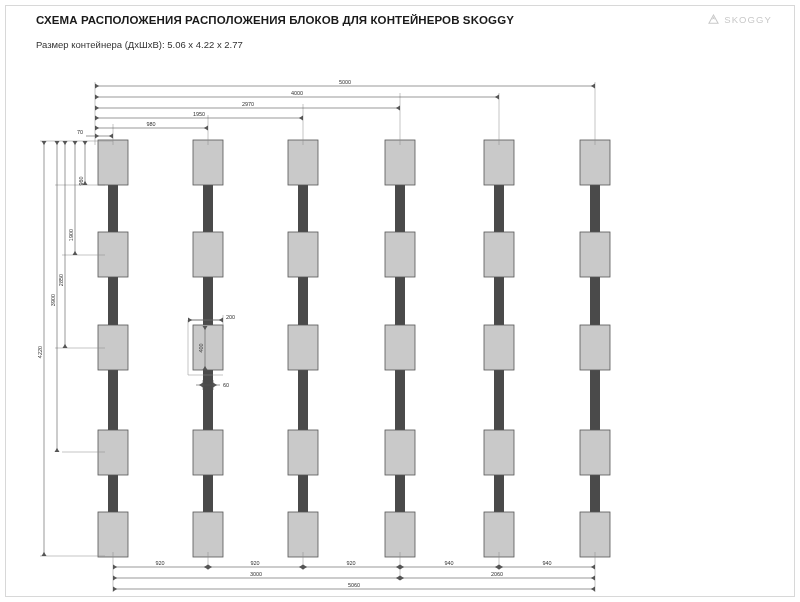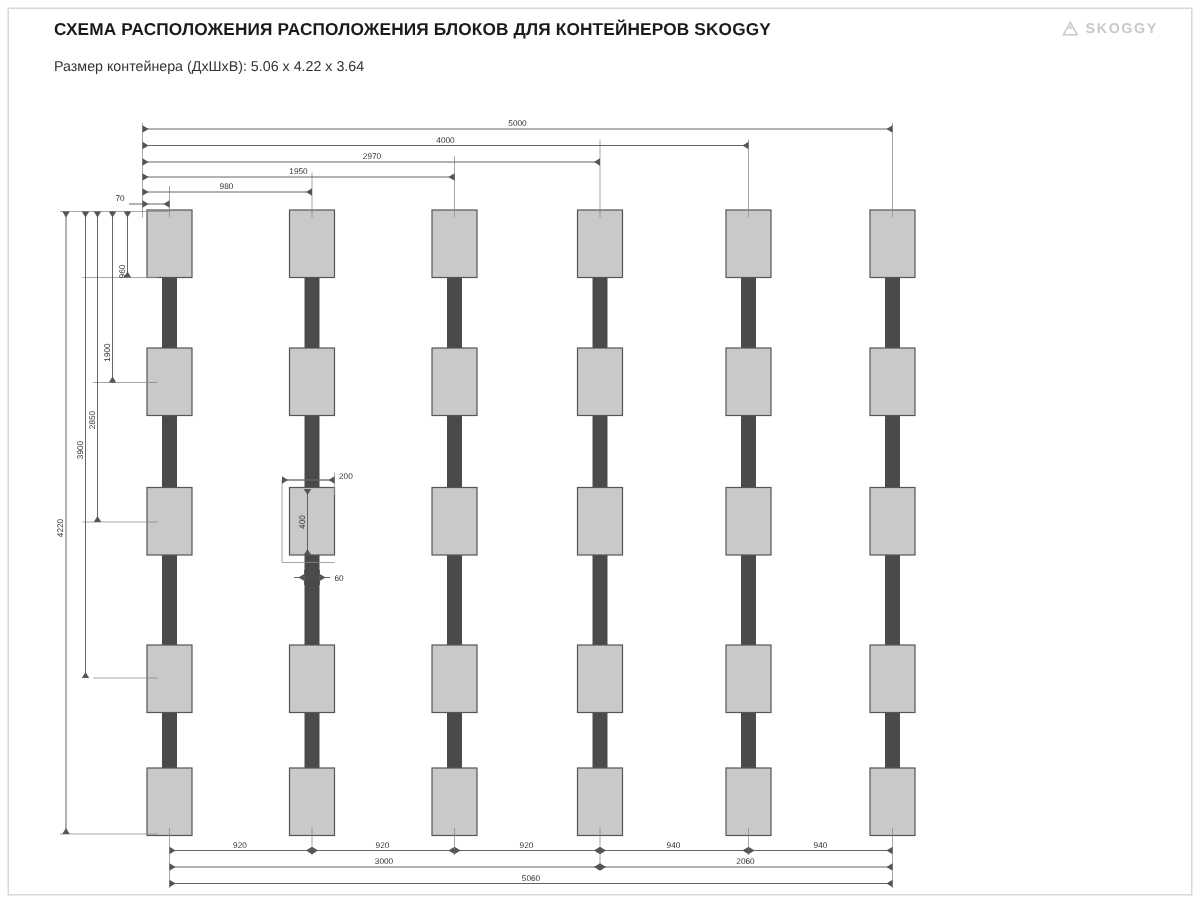--- a/index.html
+++ b/index.html
@@ -49,21 +49,21 @@
     gap: 5px;
     color: #c9c9c9;
   }
   .brand-mark {
     width: 11px;
     height: 11px;
     display: block;
   }
   .brand-text {
     font-size: 9.5px;
-    font-weight: bold;
+    font-weight: normal;
     letter-spacing: 1.1px;
     color: #c9c9c9;
   }
   .drawing {
     position: absolute;
     left: 0;
     top: 0;
     width: 800px;
     height: 602px;
   }
@@ -83,21 +83,21 @@
   }
 </style>
 </head>
 <body>
 
 <div class="page">
 
   <div class="frame"></div>
 
   <div class="title">СХЕМА РАСПОЛОЖЕНИЯ РАСПОЛОЖЕНИЯ БЛОКОВ ДЛЯ КОНТЕЙНЕРОВ SKOGGY</div>
-  <div class="subtitle">Размер контейнера (ДхШхВ): 5.06 x 4.22 x 3.64</div>
+  <div class="subtitle">Размер контейнера (ДхШхВ): 5.06 x 4.22 x 2.77</div>
 
   <div class="brand">
     <svg class="brand-mark" viewBox="0 0 12 12">
       <path d="M6 1 L11 10 L1 10 Z" fill="none" stroke="#c9c9c9" stroke-width="1.1"></path>
       <path d="M4.1 6.4 L6 3.1 L7.9 6.4 L6 5.3 Z" fill="#c9c9c9"></path>
     </svg>
     <span class="brand-text">SKOGGY</span>
   </div>
 
   <svg class="drawing" viewBox="0 0 800 602">

